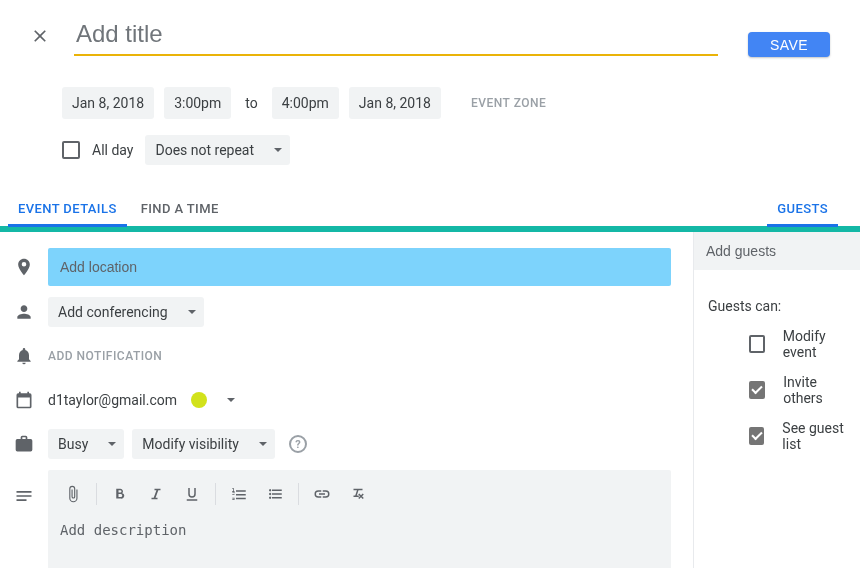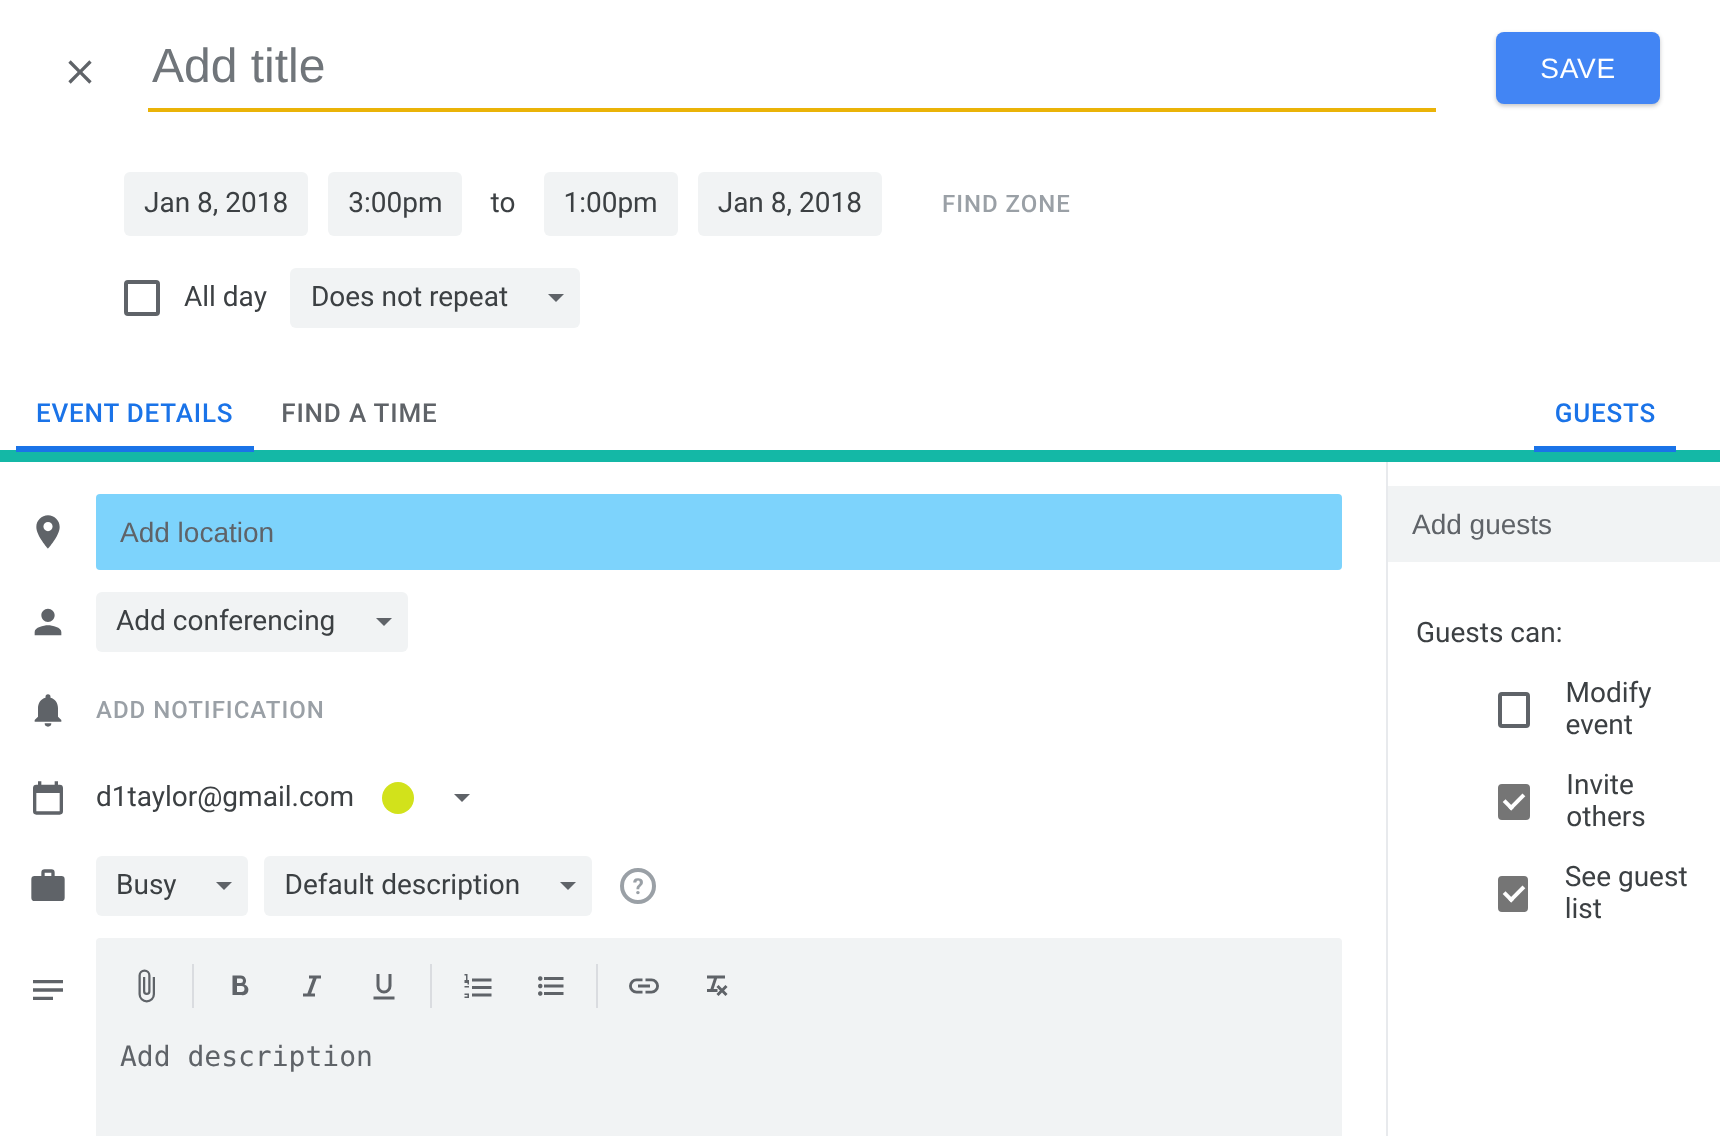--- a/index.html
+++ b/index.html
@@ -34,26 +34,26 @@
     outline: none;
     background: transparent;
   }
   .title-input::placeholder { color: #70757a; }
   .save-btn {
     background: #4285f4;
     color: #fff;
     border: none;
     border-radius: 4px;
     padding: 0 22px;
-    height: 36px;
+    height: 25px;
     font-size: 14px;
     font-weight: 500;
     letter-spacing: .4px;
     cursor: pointer;
-    margin-top: 0;
+    margin-top: 16px;
     box-shadow: 0 1px 2px rgba(60,64,67,.3);
   }
   .datetime-row {
     display: flex;
     align-items: center;
     gap: 10px;
     margin: 30px 0 0 62px;
   }
   .chip {
     background: #f1f3f4;
@@ -252,23 +252,23 @@
   <div class="title-wrap">
     <input class="title-input" type="text" placeholder="Add title" style="">
   </div>
   <button class="save-btn">SAVE</button>
 </div>
 
 <div class="datetime-row">
   <div class="chip">Jan 8, 2018</div>
   <div class="chip">3:00pm</div>
   <span class="to-text">to</span>
-  <div class="chip">1:00pm</div>
+  <div class="chip">4:00pm</div>
   <div class="chip">Jan 8, 2018</div>
-  <span class="tz-link">FIND ZONE</span>
+  <span class="tz-link">EVENT ZONE</span>
 </div>
 
 <div class="allday-row">
   <span class="checkbox"></span>
   <span>All day</span>
   <div class="dropdown-chip">
     <span>Does not repeat</span>
     <span class="caret"></span>
   </div>
 </div>
@@ -337,21 +337,21 @@
         <svg viewBox="0 0 24 24">
             <path d="M20 6h-4V4a2 2 0 0 0-2-2h-4a2 2 0 0 0-2 2v2H4a2 2 0 0 0-2 2v11a2 2 0 0 0 2 2h16a2 2 0 0 0 2-2V8a2 2 0 0 0-2-2zM10 4h4v2h-4V4z"></path>
           </svg>
       </div>
       <div class="row-body">
         <div class="dropdown-chip">
           <span>Busy</span>
           <span class="caret"></span>
         </div>
         <div class="dropdown-chip">
-          <span>Default description</span>
+          <span>Modify visibility</span>
           <span class="caret"></span>
         </div>
         <span class="help-circle">?</span>
       </div>
     </div>
 
     <div class="form-row" style="align-items:flex-start; padding-top:10px;">
       <div class="row-icon" style="margin-top:10px;">
         <svg viewBox="0 0 24 24">
             <path d="M3 18h12v-2H3v2zm0-5h18v-2H3v2zm0-7v2h18V6H3z"></path>
@@ -403,21 +403,21 @@
           <svg viewBox="0 0 24 24">
               <path d="M6 5v2h4.6l-2.3 7H6v2h7v-2h-2.6l2.3-7H18V5H6zm13.7 12.3-1.4 1.4L16 16.4l-2.3 2.3-1.4-1.4 2.3-2.3-2.3-2.3 1.4-1.4 2.3 2.3 2.3-2.3 1.4 1.4L17.4 15l2.3 2.3z"></path>
             </svg>
         </div>
       </div>
       <textarea class="desc-area" rows="2" placeholder="Add description" style=""></textarea>
     </div>
   </div>
 
   <div class="right-pane">
-    <div style="margin-top:12px;text-decoration:underline;">
+    <div style="text-decoration:underline;">
       <input class="guests-input" type="text" placeholder="Add guests" style="">
     </div>
     <div class="guests-section">
       <div class="guests-can-title">Guests can:</div>
       <div class="perm-row">
         <span class="checkbox"></span>
         <span>Modify event</span>
       </div>
       <div class="perm-row">
         <span class="checkbox checked"></span>

